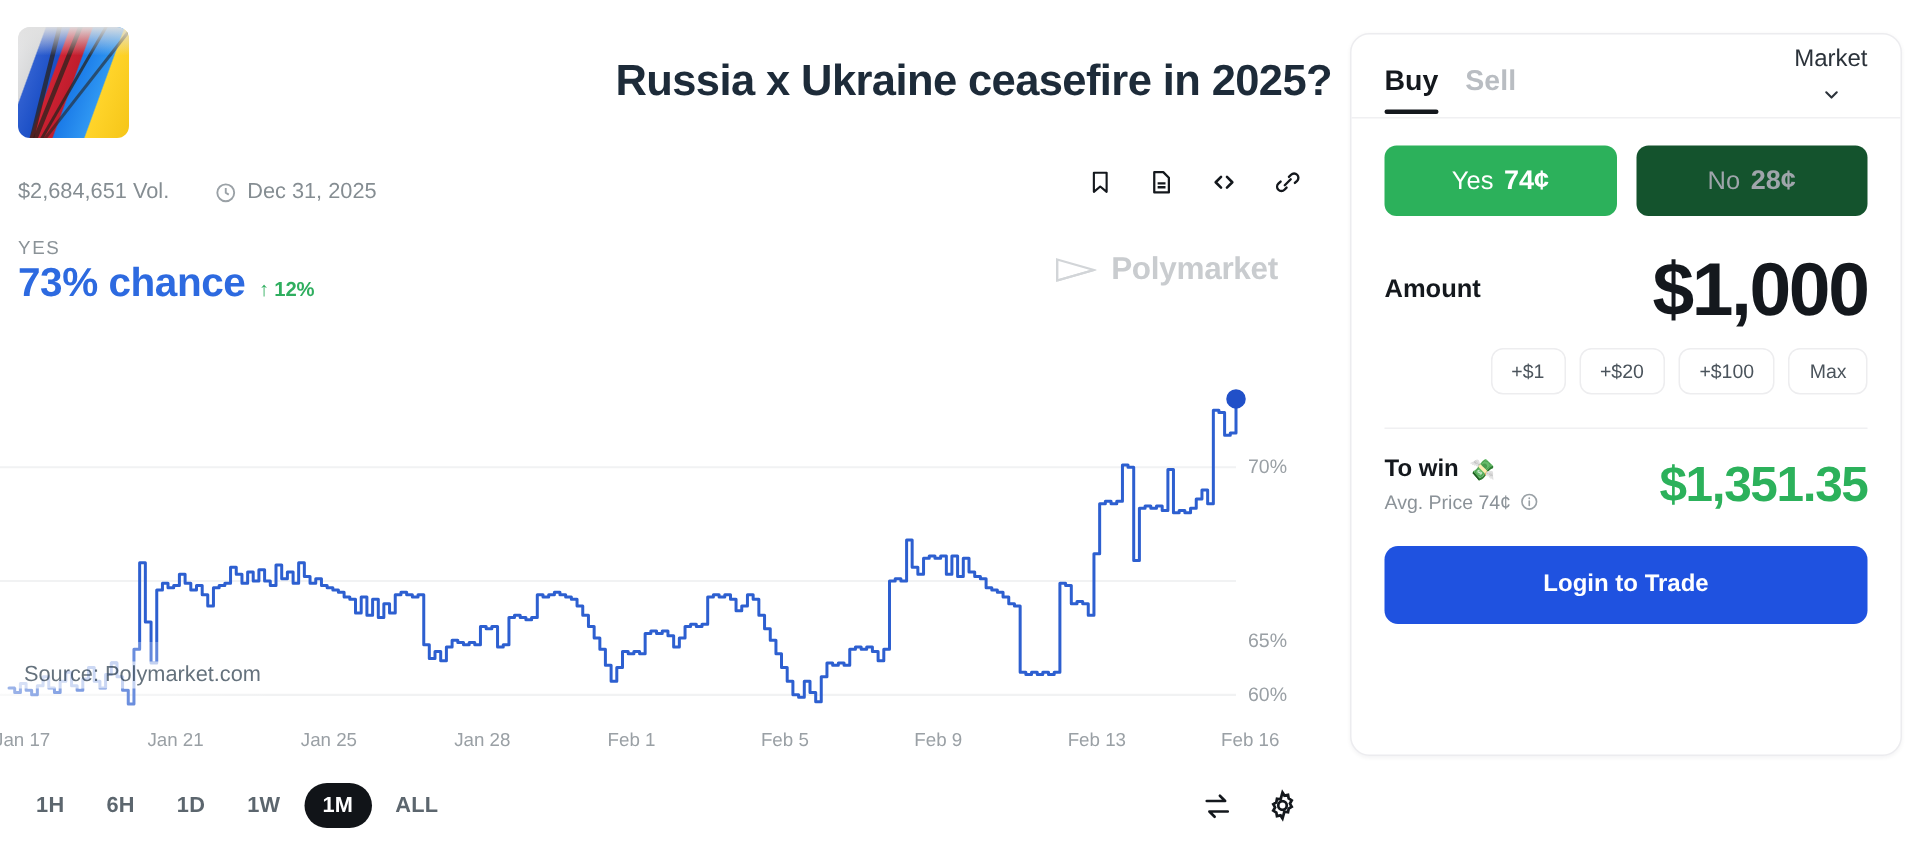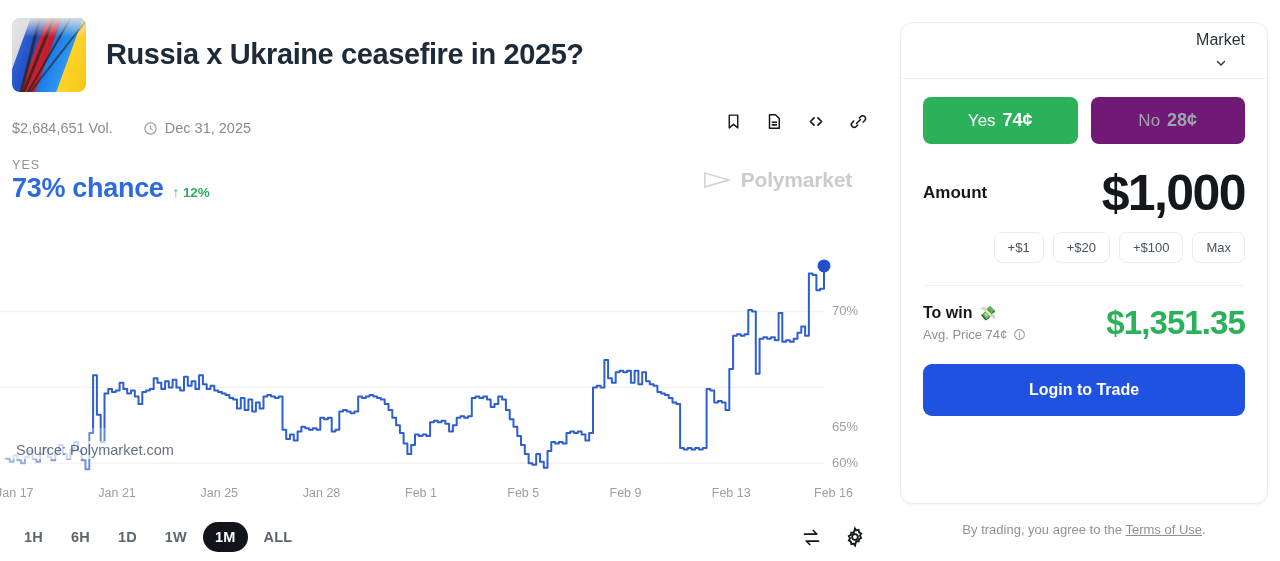--- a/index.html
+++ b/index.html
@@ -8,21 +8,21 @@
     background: #ffffff;
     font-family: "Liberation Sans", sans-serif;
     overflow: hidden;
     color: #1d2b39;
   }
   .page { position: relative; width: 1280px; height: 561px; display: flex; }
 
   
   .market-col { position: relative; width: 888px; height: 561px; padding: 0; }
 
-  .market-head { display: flex; align-items: center; padding: 18px 0 0 12px; }
+  .market-head { display: flex; align-items: center; padding: 18px 0 0 12px; justify-content: space-between; }
   .thumb {
     width: 74px; height: 74px; border-radius: 8px; flex: none;
     position: relative; overflow: hidden;
     background: linear-gradient(110deg,#e9e9ea 0%, #d9dadb 18%, #2f5fd0 19%, #1b4fc6 34%, #cf2233 35%, #c01d2d 49%,
                                 #1a7ae8 50%, #2f97f2 70%, #ffd42a 71%, #f5c518 100%);
   }
   .thumb .streak {
     position: absolute; top:-10%; left: 22%; width: 3px; height: 130%;
     background: rgba(40,35,30,.75); transform: rotate(14deg);
   }
@@ -128,21 +128,21 @@
 
   .tc-body { padding: 18px 22px 0 22px; }
   .side-row { display: flex; gap: 13px; }
   .side-btn {
     flex: 1; height: 47px; border-radius: 8px; border: none; cursor: pointer;
     font-size: 17px; font-weight: 400; display:flex; align-items:center; justify-content:center; gap:7px;
     font-family: "Liberation Sans", sans-serif;
   }
   .side-btn .price { font-weight: 700; font-size: 18px; }
   .side-yes { background: #2cb15b; color: #ffffff; }
-  .side-no  { background: #701a75; color: #9fa5ab; }
+  .side-no  { background: #14532d; color: #9fa5ab; }
 
   .amount-row {
     display: flex; align-items: center; justify-content: space-between;
     margin-top: 24px;
   }
   .amount-label { font-size: 17px; font-weight: 700; color: #14181d; }
   .amount-value {
     font-size: 50px; font-weight: 700; color: #14181d; letter-spacing: -1.6px; line-height: 1;
   }
   .chips { display: flex; gap: 9px; justify-content: flex-end; margin-top: 14px; }
@@ -292,20 +292,24 @@
           <path d="M12 2.6l1.4 2.2 2.6-.5.5 2.6 2.2 1.4-1.3 2.3 1.3 2.3-2.2 1.4-.5 2.6-2.6-.5L12 21.4l-1.4-2.2-2.6.5-.5-2.6-2.2-1.4 1.3-2.3-1.3-2.3 2.2-1.4.5-2.6 2.6.5z"></path>
         </svg>
       </div>
     </div>
   </div>
 
   <div class="trade-col">
     <div class="trade-card">
 
       <div class="tc-head">
+        <div class="bs-tabs">
+          <div class="bs-tab active">Buy</div>
+          <div class="bs-tab">Sell</div>
+        </div>
         <div class="market-sel">
           <span>Market</span>
           <svg width="14" height="14" viewBox="0 0 24 24" fill="none" stroke="#2b323a" stroke-width="2.4" stroke-linecap="round" stroke-linejoin="round">
             <path d="M6 9.5l6 6 6-6"></path>
           </svg>
         </div>
       </div>
 
       <div class="tc-body">
         <div class="side-row">
@@ -348,18 +352,15 @@
                 <circle cx="12" cy="7.7" r="1.1" fill="#9aa1a6" stroke="none"></circle>
             </svg>
           </div>
         </div>
         <div class="towin-amt">$1,351.35</div>
       </div>
 
       <button class="login-btn">Login to Trade</button>
     </div>
 
-    <div class="terms">
-      <span>By trading, you agree to the </span><a href="#">Terms of Use</a><span>.</span>
-    </div>
 
   </div>
 </div>
 
 </body></html>

